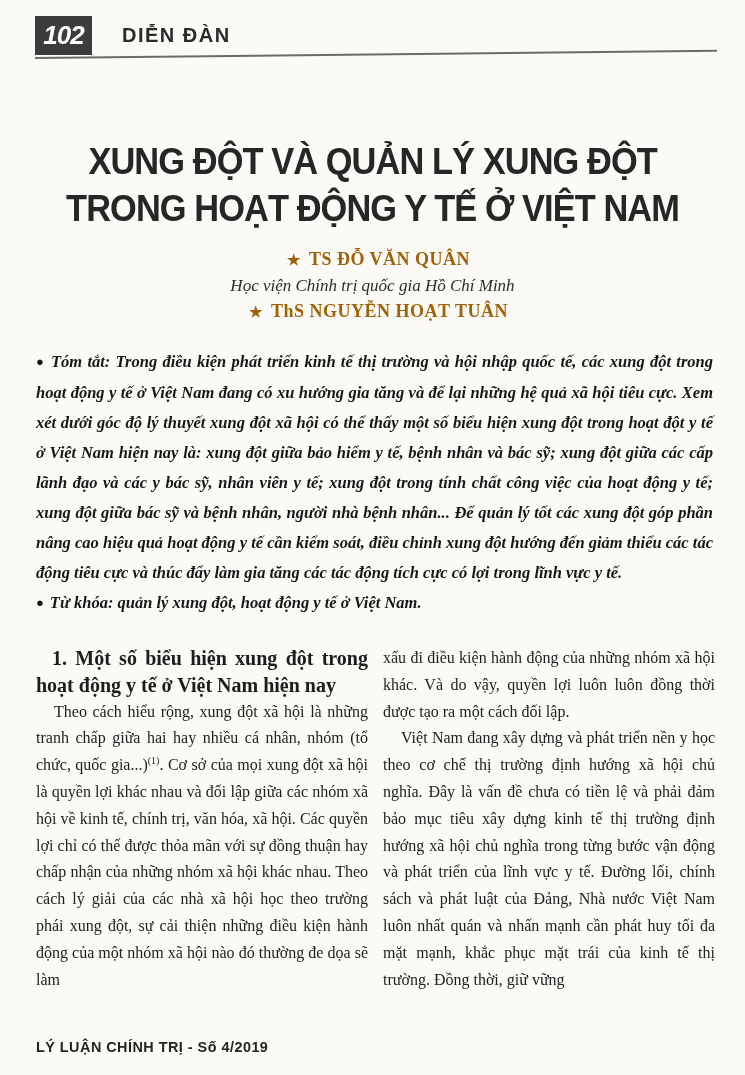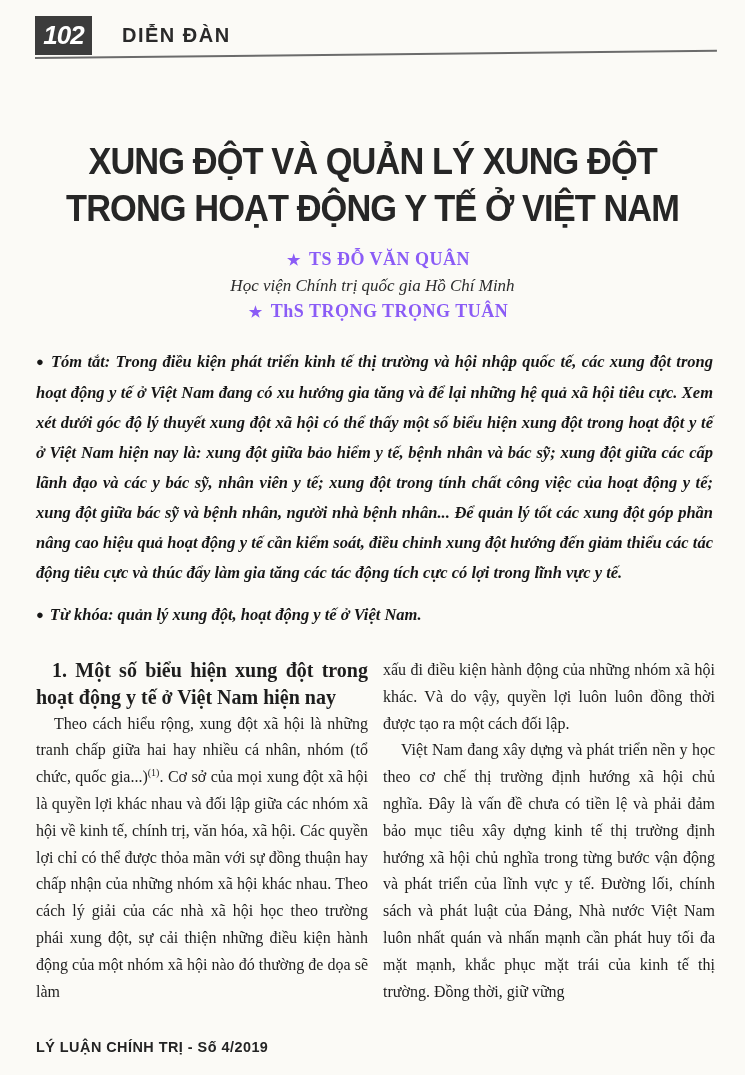--- a/index.html
+++ b/index.html
@@ -51,35 +51,35 @@
     line-height: 47px;
     color: #262626;
     letter-spacing: -1px;
   }
   .title .tline { display: inline-block; transform: scaleX(0.93); transform-origin: center; white-space: nowrap; }
   
   .authors { margin-top: 14px; text-align: center; }
   .author-name {
     font-family: "Liberation Serif", serif;
     font-weight: bold; font-size: 18px; line-height: 26px;
-    letter-spacing: 0.5px; color: #8b5cf6; padding-left: 12px;
+    letter-spacing: 0.5px; color: #a16207; padding-left: 12px;
   }
   .author-affil {
     font-style: italic; font-size: 17px; line-height: 25px; color: #2b2b2b;
   }
   .star { font-size: 15px; margin-right: 8px; font-style: normal; }
   
   .abstract-block { margin: 22px 32px 0 36px; }
   .abstract, .keywords {
     font-family: "Liberation Serif", serif;
     font-weight: bold; font-style: italic;
     font-size: 16.5px; line-height: 30px;
     text-align: justify; color: #161616;
   }
-  .keywords { margin-top: 12px; text-align: left; }
+  .keywords { text-align: left; }
   .bullet { font-style: normal; font-size: 13px; margin-right: 6px; position: relative; top: -1px; }
   
   .columns {
     display: flex;
     gap: 15px;
     margin: 26px 30px 0 36px;
   }
   .col {
     width: 50%;
     font-size: 16px; line-height: 26.8px;
@@ -120,21 +120,21 @@
     <span class="tline">XUNG ĐỘT VÀ QUẢN LÝ XUNG ĐỘT</span><br>
     <span class="tline">TRONG HOẠT ĐỘNG Y TẾ Ở VIỆT NAM</span>
   </h1>
 
   <div class="authors">
     <div class="author-name">
       <span class="star">★</span><span>TS ĐỖ VĂN QUÂN</span>
     </div>
     <div class="author-affil">Học viện Chính trị quốc gia Hồ Chí Minh</div>
     <div class="author-name">
-      <span class="star">★</span><span>ThS TRỌNG TRỌNG TUÂN</span>
+      <span class="star">★</span><span>ThS NGUYỄN HOẠT TUÂN</span>
     </div>
   </div>
 
   <div class="abstract-block">
     <p class="abstract"><span class="bullet">●</span><span>Tóm tắt:</span><span> Trong điều kiện phát triển kinh tế thị trường và hội nhập quốc tế, các xung đột trong hoạt động y tế ở Việt Nam đang có xu hướng gia tăng và để lại những hệ quả xã hội tiêu cực. Xem xét dưới góc độ lý thuyết xung đột xã hội có thể thấy một số biểu hiện xung đột trong hoạt đột y tế ở Việt Nam hiện nay là: xung đột giữa bảo hiểm y tế, bệnh nhân và bác sỹ; xung đột giữa các cấp lãnh đạo và các y bác sỹ, nhân viên y tế; xung đột trong tính chất công việc của hoạt động y tế; xung đột giữa bác sỹ và bệnh nhân, người nhà bệnh nhân... Để quản lý tốt các xung đột góp phần nâng cao hiệu quả hoạt động y tế cần kiểm soát, điều chỉnh xung đột hướng đến giảm thiểu các tác động tiêu cực và thúc đẩy làm gia tăng các tác động tích cực có lợi trong lĩnh vực y tế.</span></p>
     <p class="keywords"><span class="bullet">●</span><span>Từ khóa:</span><span> quản lý xung đột, hoạt động y tế ở Việt Nam.</span></p>
   </div>
 
   <div class="columns">
     <div class="col">

